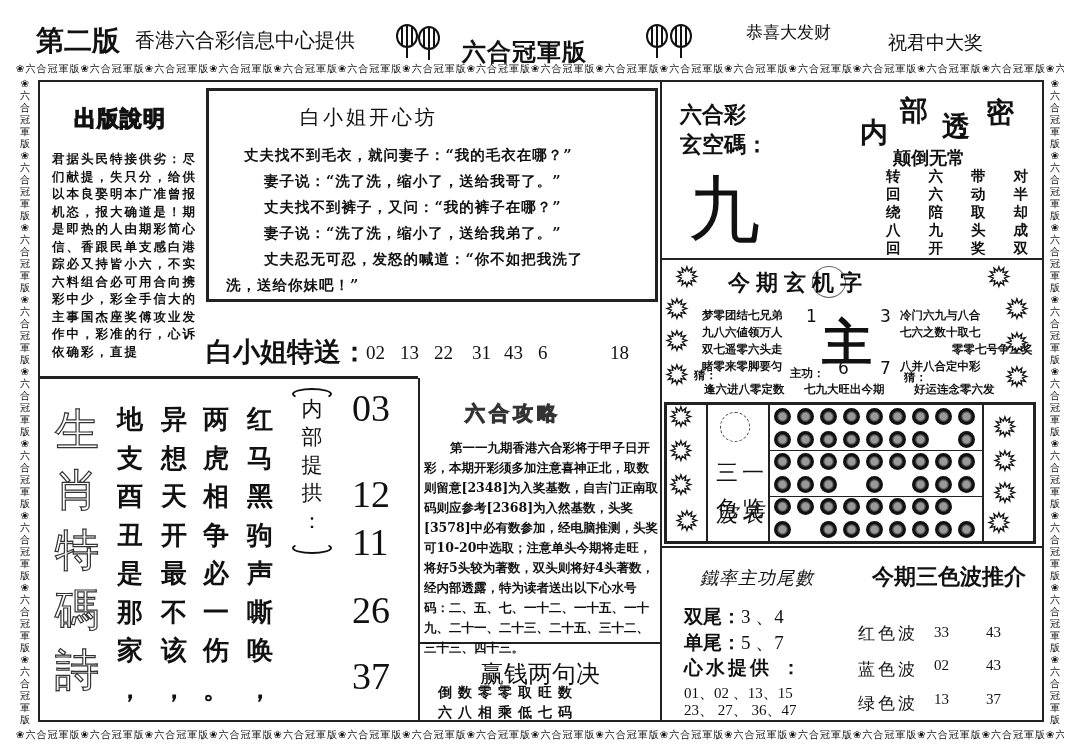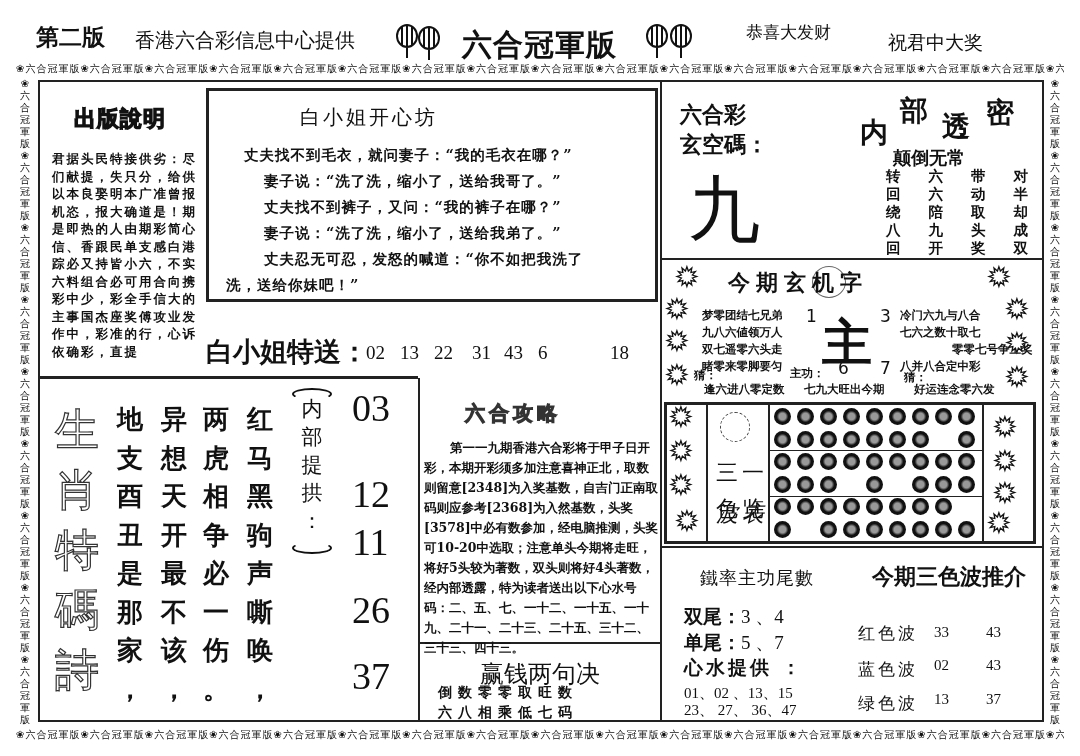--- a/index.html
+++ b/index.html
@@ -1,23 +1,23 @@
 <!DOCTYPE html>
 <html><head>
 <meta charset="utf-8">
 <style>
   * { box-sizing: border-box; margin: 0; padding: 0; }
   body { width: 1080px; height: 756px; background: #fff; color: #111; font-family: "DejaVu Serif", serif; position: relative; overflow: hidden; }
   .abs { position: absolute; }
   .serif { font-family: "Liberation Serif", serif; }
 
   
-  #hdr-edition { left: 36px; top: 22px; font-size: 23px; font-weight: bold; font-family: "DejaVu Sans", sans-serif; }
+  #hdr-edition { left: 36px; top: 22px; font-size: 28px; font-weight: bold; font-family: "DejaVu Sans", sans-serif; }
   #hdr-provider { left: 135px; top: 27px; font-size: 20px; font-family: "DejaVu Serif", serif; }
-  #hdr-title { left: 462px; top: 25px; font-size: 30px; font-weight: bold; font-family: "DejaVu Sans", sans-serif; letter-spacing: 1px; }
+  #hdr-title { left: 462px; top: 36px; font-size: 24px; font-weight: bold; font-family: "DejaVu Sans", sans-serif; letter-spacing: 1px; }
   #hdr-greet1 { left: 746px; top: 21px; font-size: 17px; }
   #hdr-greet2 { left: 888px; top: 30px; font-size: 19px; }
   .lantern { width: 22px; height: 24px; border-radius: 50%; border: 2px solid #111; background: repeating-linear-gradient(90deg,#fff 0 3px,#111 3px 5px); position: absolute; }
   .lantern::after { content: ""; position: absolute; left: 8px; top: 22px; width: 2px; height: 10px; background: #111; }
 
   
   .border-row { position: absolute; left: 16px; right: 16px; height: 16px; font-size: 10px; white-space: nowrap; overflow: hidden; letter-spacing: 1px; font-family: "DejaVu Sans", sans-serif; }
   .border-col { position: absolute; width: 14px; font-size: 10px; line-height: 12px; word-break: break-all; overflow: hidden; text-align: center; font-family: "DejaVu Sans", sans-serif; }
 
   .frame { position: absolute; left: 38px; top: 80px; width: 1006px; height: 642px; border: 2px solid #222; }
@@ -66,21 +66,21 @@
   .star { position: absolute; font-size: 26px; line-height: 1; color: #fff; -webkit-text-stroke: 1.3px #111; }
 
   
   #colors-title-a { left: 716px; top: 458px; font-size: 22px; letter-spacing: 4px; }
   #colors-title-b { left: 716px; top: 494px; font-size: 22px; letter-spacing: 4px; }
   #colors-title-c { left: 716px; top: 499px; font-size: 22px; letter-spacing: 4px; font-style: italic; }
   .ball { position: absolute; width: 17px; height: 17px; border-radius: 50%; background: radial-gradient(circle, #999 0 28%, #111 48%); }
   .hline { position: absolute; height: 1px; background: #222; }
 
   
-  #tails-title { left: 700px; top: 566px; font-size: 18px; letter-spacing: 1px; }
+  #tails-title { left: 700px; top: 566px; font-size: 18px; letter-spacing: 1px; font-style: italic; }
   .tail-row { position: absolute; left: 684px; font-size: 19px; font-weight: bold; }
   .tail-num { position: absolute; left: 684px; font-size: 15px; font-family: "Liberation Serif", serif; }
 
   
   #wave-title { left: 872px; top: 562px; font-size: 22px; font-weight: bold; font-family: "DejaVu Sans", sans-serif; }
   .wave-label { position: absolute; left: 858px; font-size: 17px; letter-spacing: 3px; }
   .wave-num { position: absolute; font-size: 15px; font-family: "Liberation Serif", serif; }
 </style>
 </head>
 <body>

